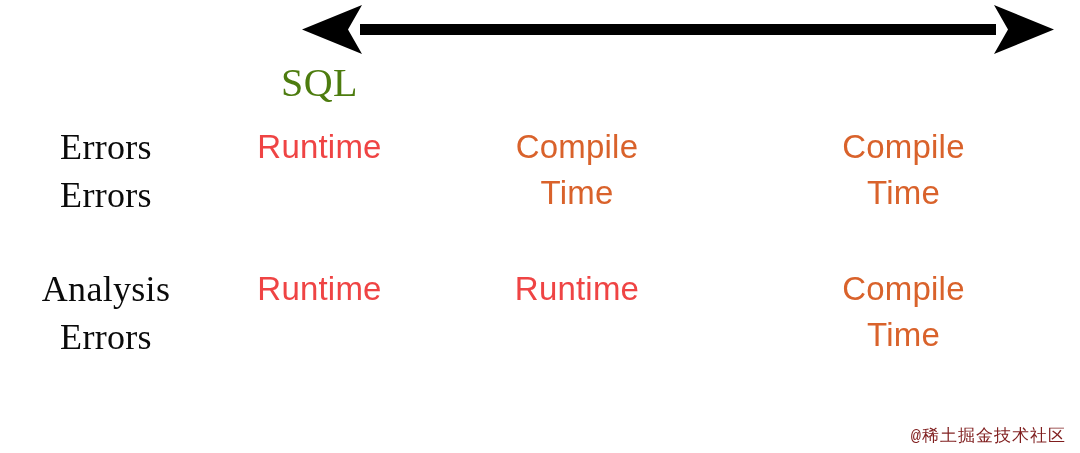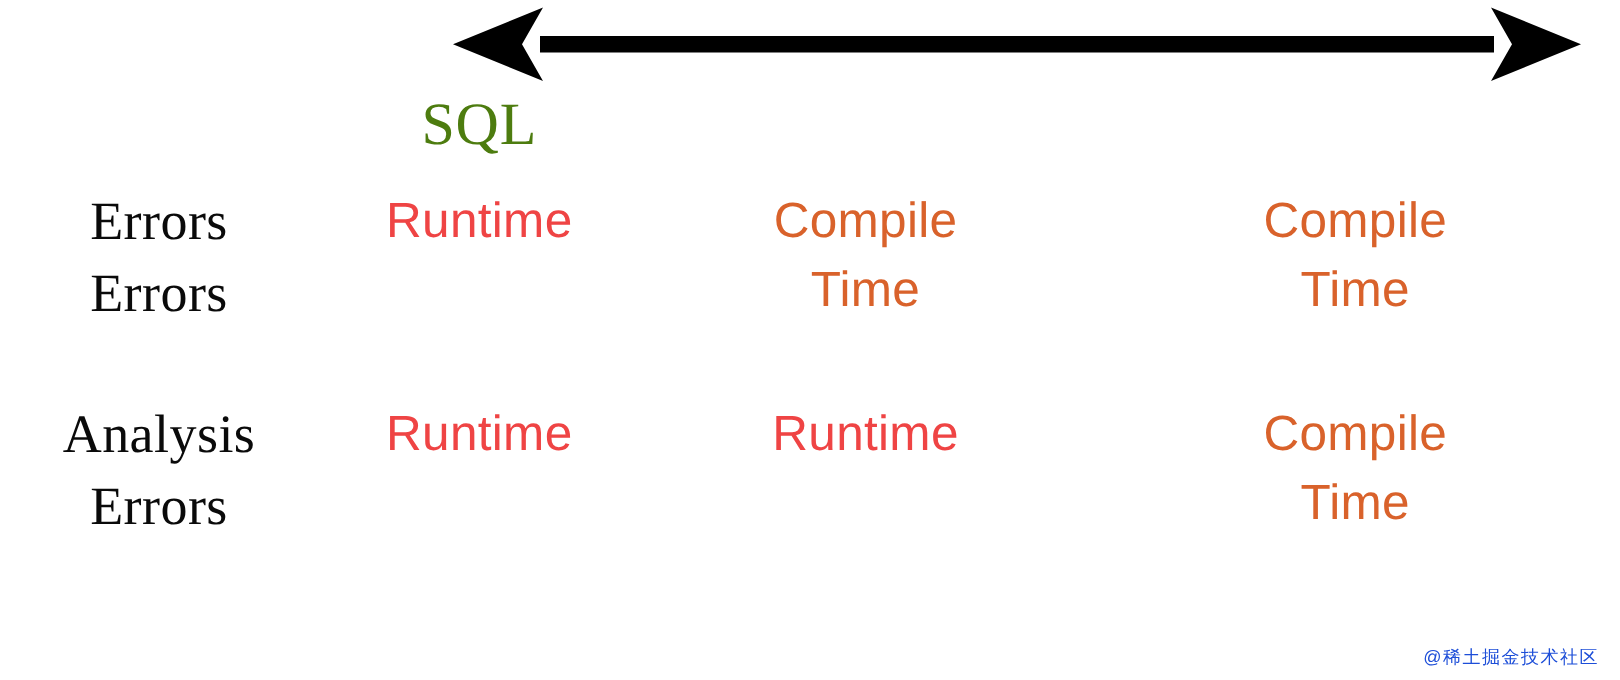--- a/index.html
+++ b/index.html
@@ -90,23 +90,23 @@
   }
   .value .l2 { display: block; }
   .value.runtime { color: #ef4444; }
   .value.compile { color: #d9622b; justify-content: center; }
 
   
   #watermark {
     position: absolute;
     right: 14px;
     bottom: 6px;
-    font-family: Liberation Sans, sans-serif;
-    font-size: 12px;
-    color: #1d4ed8;
+    font-family: Liberation Mono, monospace;
+    font-size: 17px;
+    color: #7f1d1d;
     letter-spacing: 1px;
     white-space: nowrap;
   }
 </style>
 </head>
 <body>
 
 <div id="spectrum-arrow">
   <svg viewBox="0 0 756 54" preserveAspectRatio="none" aria-hidden="true">
     <g fill="#000000">

